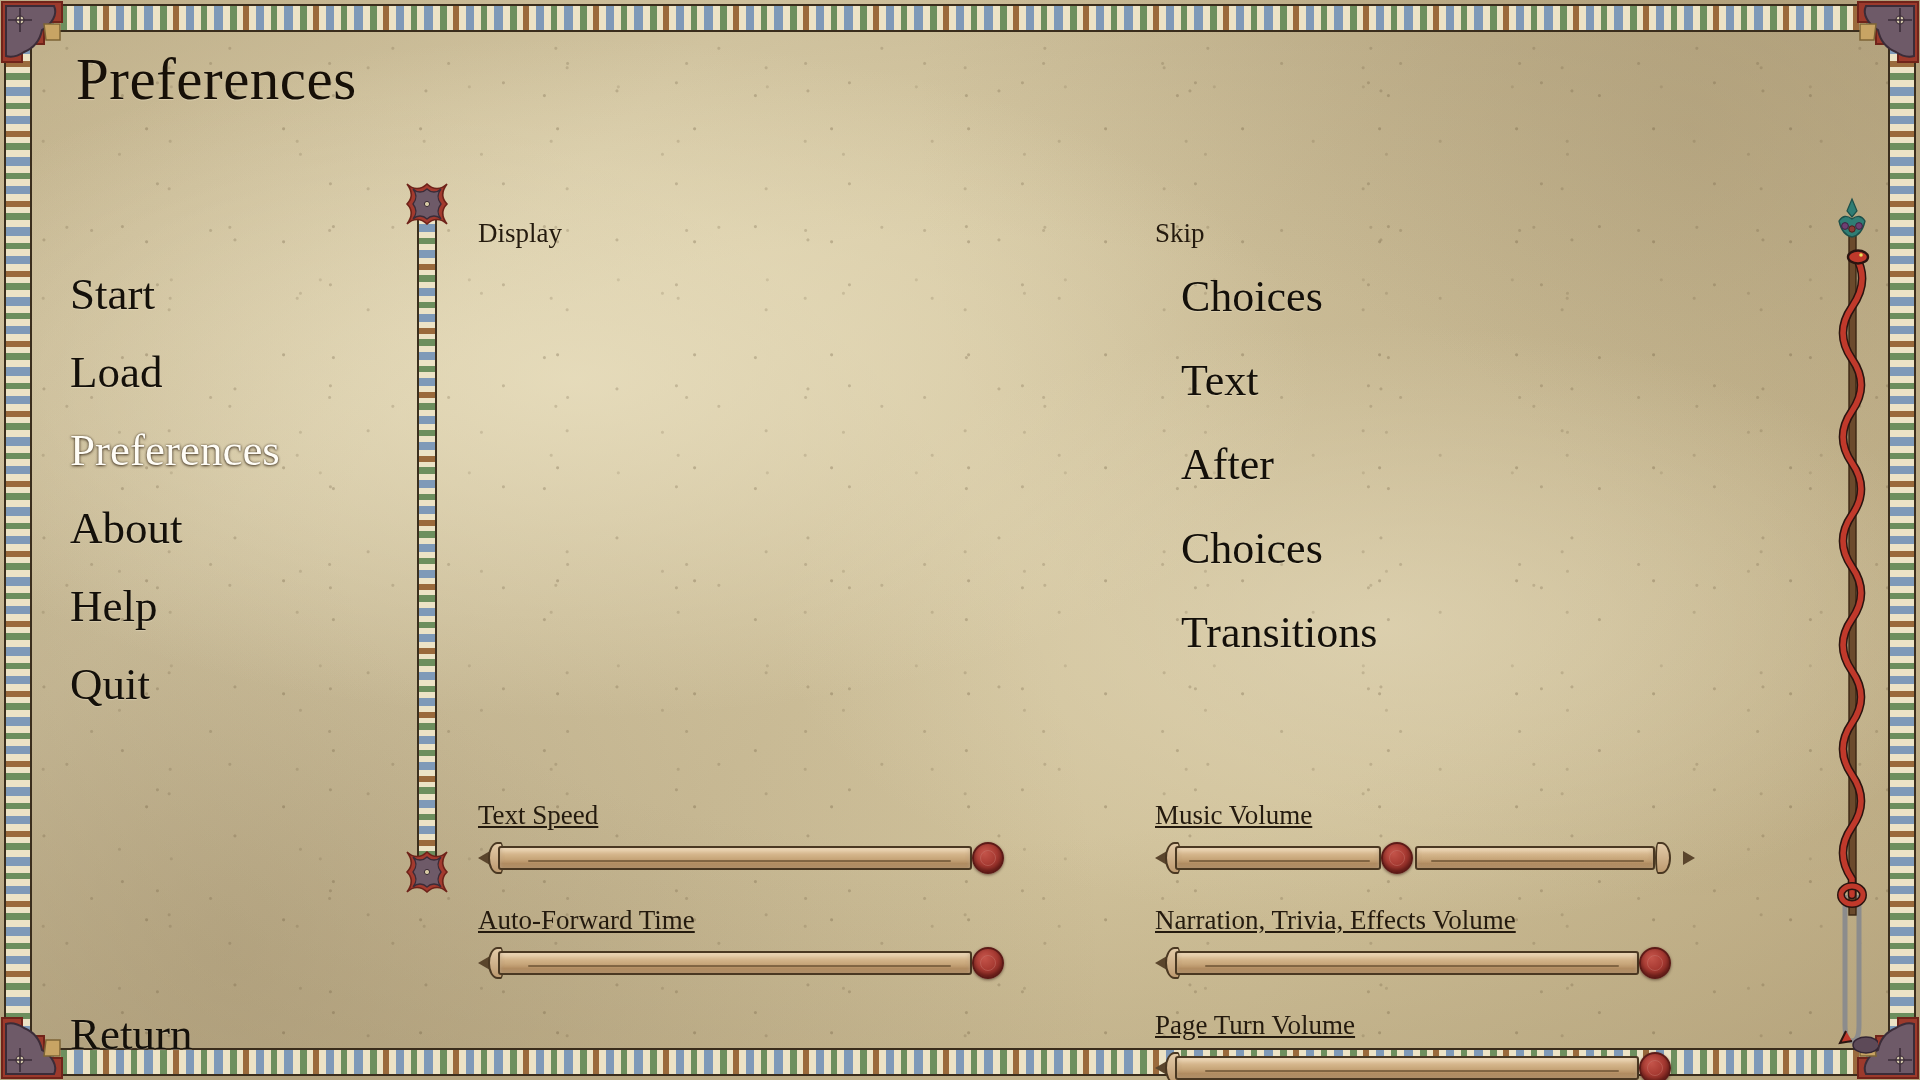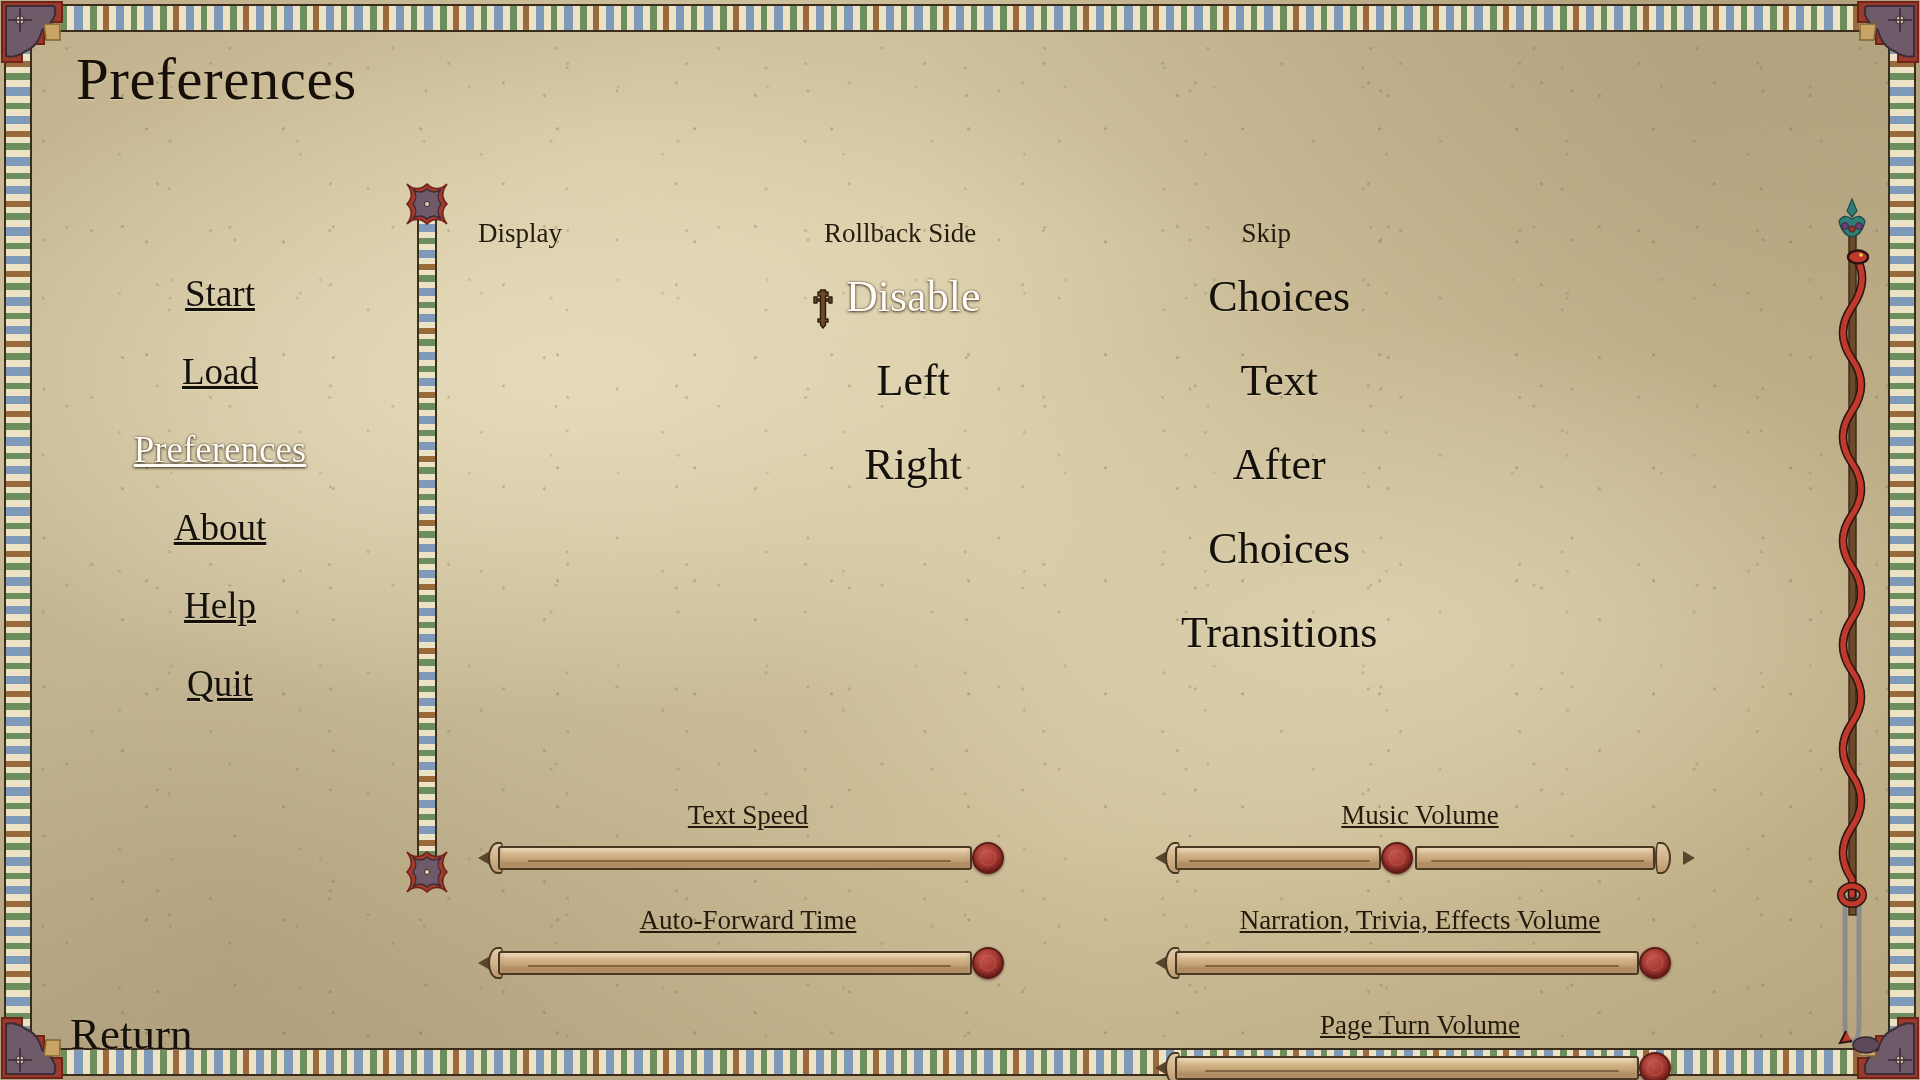--- a/index.html
+++ b/index.html
@@ -19,21 +19,20 @@
     height: 1080px;
     background-color: #cdbd95;
     background-image:
       radial-gradient(ellipse 55% 45% at 30% 35%, rgba(232,222,190,0.85) 0%, rgba(232,222,190,0) 70%),
       radial-gradient(ellipse 45% 40% at 72% 58%, rgba(226,215,183,0.7) 0%, rgba(226,215,183,0) 70%),
       radial-gradient(ellipse 80% 70% at 50% 50%, rgba(210,196,160,0) 40%, rgba(150,131,95,0.42) 100%),
       radial-gradient(circle at 12% 88%, rgba(120,100,70,0.30) 0%, rgba(120,100,70,0) 45%),
       radial-gradient(circle at 88% 12%, rgba(120,100,70,0.22) 0%, rgba(120,100,70,0) 40%),
       linear-gradient(135deg, #d6c8a2 0%, #ded2ae 25%, #d2c49e 50%, #cfc098 75%, #c6b58c 100%);
     overflow: hidden;
-    text-align: center;
   }
 
   
   #grain {
     position: absolute; inset: 0;
     pointer-events: none;
     opacity: .5;
     background-image:
       radial-gradient(circle at 7% 14%,  rgba(92,74,48,.55) 0 1px, transparent 2px),
       radial-gradient(circle at 23% 61%, rgba(92,74,48,.45) 0 1px, transparent 2px),
@@ -112,27 +111,26 @@
 
   
   #navmenu {
     position: absolute;
     left: 70px; top: 255px;
     width: 300px;
     z-index: 10;
   }
   .nav-item {
     display: block;
-    font-size: 37px;
+    font-size: 45px;
     line-height: 78px;
     color: #14100a;
     cursor: pointer;
     white-space: nowrap;
     text-shadow: 0 1px 1px rgba(255,250,230,.3);
-    text-decoration: underline;
   }
   .nav-item.selected {
     color: #fffdf6;
     text-shadow: 0 1px 3px rgba(40,26,10,.85), 0 0 2px rgba(40,26,10,.55);
   }
   #return-button {
     position: absolute;
     left: 70px; top: 960px;
     font-size: 45px;
     color: #14100a;
@@ -394,41 +392,20 @@
                  C12,17 12,12 8,7 C12,11 18,11 22,7 Z" fill="#6e5a68" stroke="#3b2c38" stroke-width="1.3"></path>
         <circle cx="22" cy="22" r="2.6" fill="#d8cba4" stroke="#3b2c38" stroke-width="1"></circle>
       </svg>
     </div>
   </div>
 
   <div class="opt-group" id="group-display">
     <div class="opt-label">Display</div>
   </div>
 
-  <div class="opt-group" id="group-rollback">
-    <div class="opt-label">Rollback Side</div>
-    <div class="opt-list">
-      <span class="opt-row selected">
-        <span class="opt-marker">
-          <svg viewBox="0 0 26 44" width="26" height="44">
-            <path d="M10.5,3 L15.5,3 L15.5,5 L18,5 L18,9 L15.5,9 L15.5,12 L19,12 L19,10 L22,10 L22,16 L19,16 L19,14 L15.5,14 L15.5,32 L18,32 L18,35 L15.5,35 L15.5,38 L13,41 L10.5,38 L10.5,35 L8,35 L8,32 L10.5,32 L10.5,14 L7,14 L7,16 L4,16 L4,10 L7,10 L7,12 L10.5,12 L10.5,9 L8,9 L8,5 L10.5,5 Z" fill="#6b4a28" stroke="#2e1d0d" stroke-width="1.4" stroke-linejoin="round"></path>
-          </svg>
-        </span>
-        <span>Disable</span>
-      </span>
-      <span class="opt-row">
-        
-        <span>Left</span>
-      </span>
-      <span class="opt-row">
-        
-        <span>Right</span>
-      </span>
-    </div>
-  </div>
 
   <div class="opt-group" id="group-skip">
     <div class="opt-label">Skip</div>
     <div class="opt-list">
       <span class="opt-row">
         
         <span>Choices</span>
       </span>
       <span class="opt-row">
         

